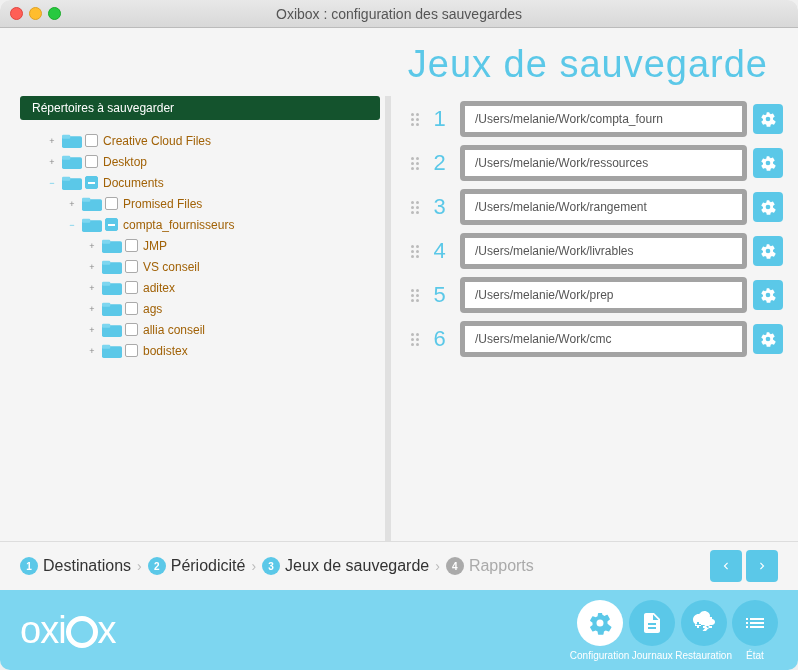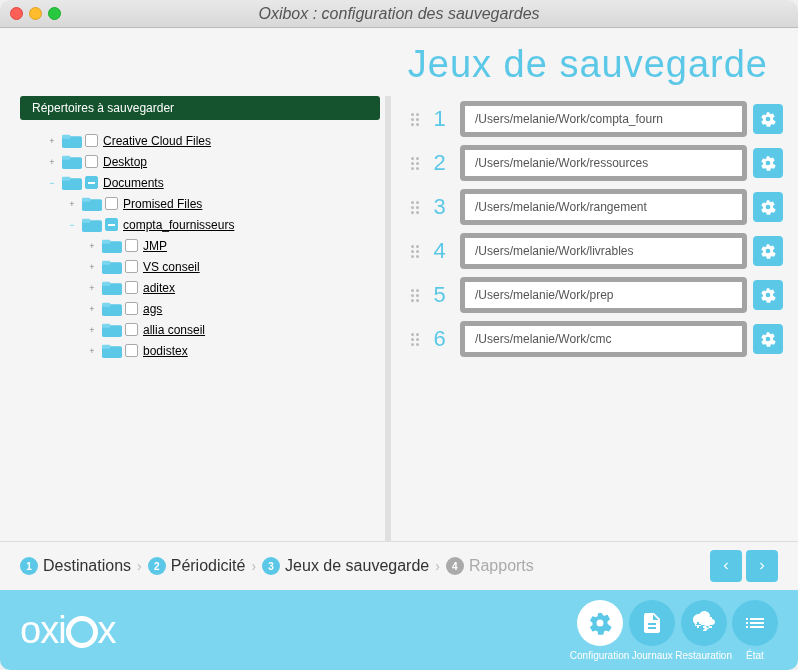--- a/index.html
+++ b/index.html
@@ -32,24 +32,23 @@
     .win-btn {
       width: 13px;
       height: 13px;
       border-radius: 50%;
       cursor: pointer;
     }
     .win-btn.close { background: #ff5f57; border: 1px solid #e0443e; }
     .win-btn.minimize { background: #ffbd2e; border: 1px solid #dfa123; }
     .win-btn.maximize { background: #28c940; border: 1px solid #1aab29; }
     .title-bar-text {
-      font-size: 16px;
+      font-size: 14px;
       color: #555;
       font-weight: 500;
-      font-style: italic;
     }
 
     
     .main-wrapper {
       display: flex;
       flex-direction: column;
       height: calc(670px - 28px);
       background: #f5f5f5;
     }
 
@@ -147,22 +146,21 @@
       justify-content: center;
     }
     .checkbox.partial::after {
       content: '';
       width: 7px;
       height: 2px;
       background: white;
     }
     .item-label {
       font-size: 12px;
-      color: #000000;
-      text-decoration: underline;
+      color: #a16207;
     }
     .indent-1 { padding-left: 30px; }
     .indent-2 { padding-left: 50px; }
     .indent-3 { padding-left: 70px; }
 
     
     .panel-divider {
       width: 6px;
       background: #e0e0e0;
       margin: 0 5px;

